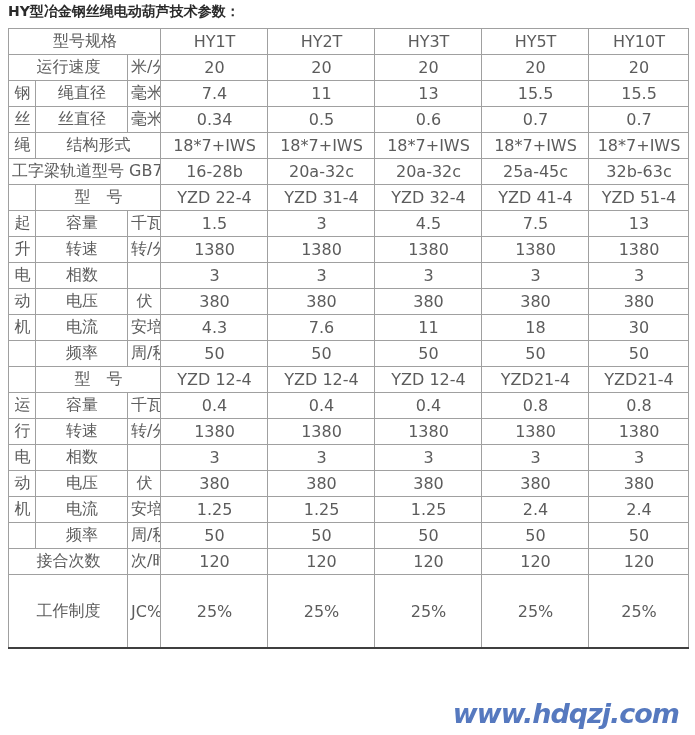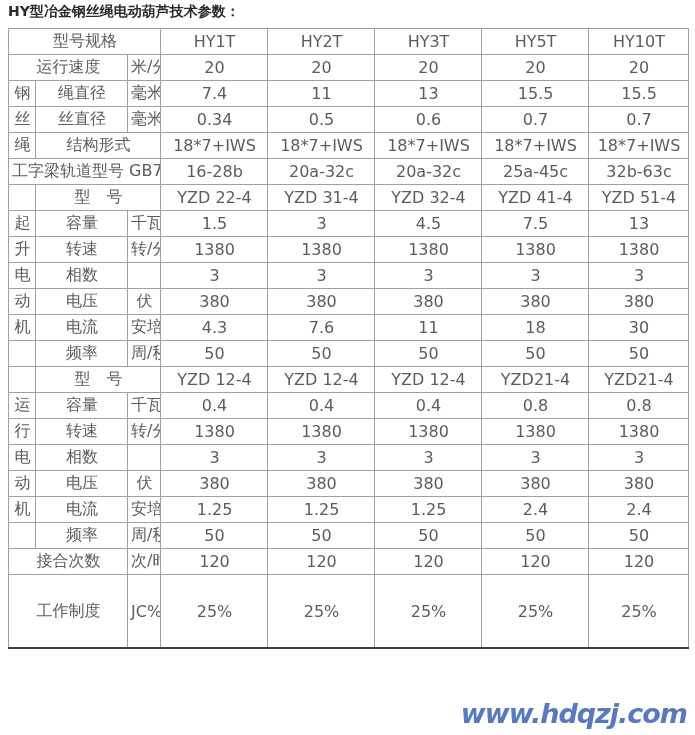--- a/index.html
+++ b/index.html
@@ -43,21 +43,21 @@
   }
   tr.tall td { height: 70px; border-radius: 31px; }
   td.va-top { vertical-align: top; padding-top: 3px; }
   col.c0 { width: 27px; }
   col.c1 { width: 92px; }
   col.c2 { width: 33px; }
   col.c3, col.c4, col.c5, col.c6 { width: 107px; }
   col.c7 { width: 100px; }
   .watermark {
     position: absolute;
-    right: 8px;
+    right: 16px;
     top: 698px;
     font-size: 27px;
     font-weight: bold;
     font-style: italic;
     letter-spacing: -1px;
     color: #5679bf;
     z-index: 5;
     white-space: nowrap;
   }
 </style>

